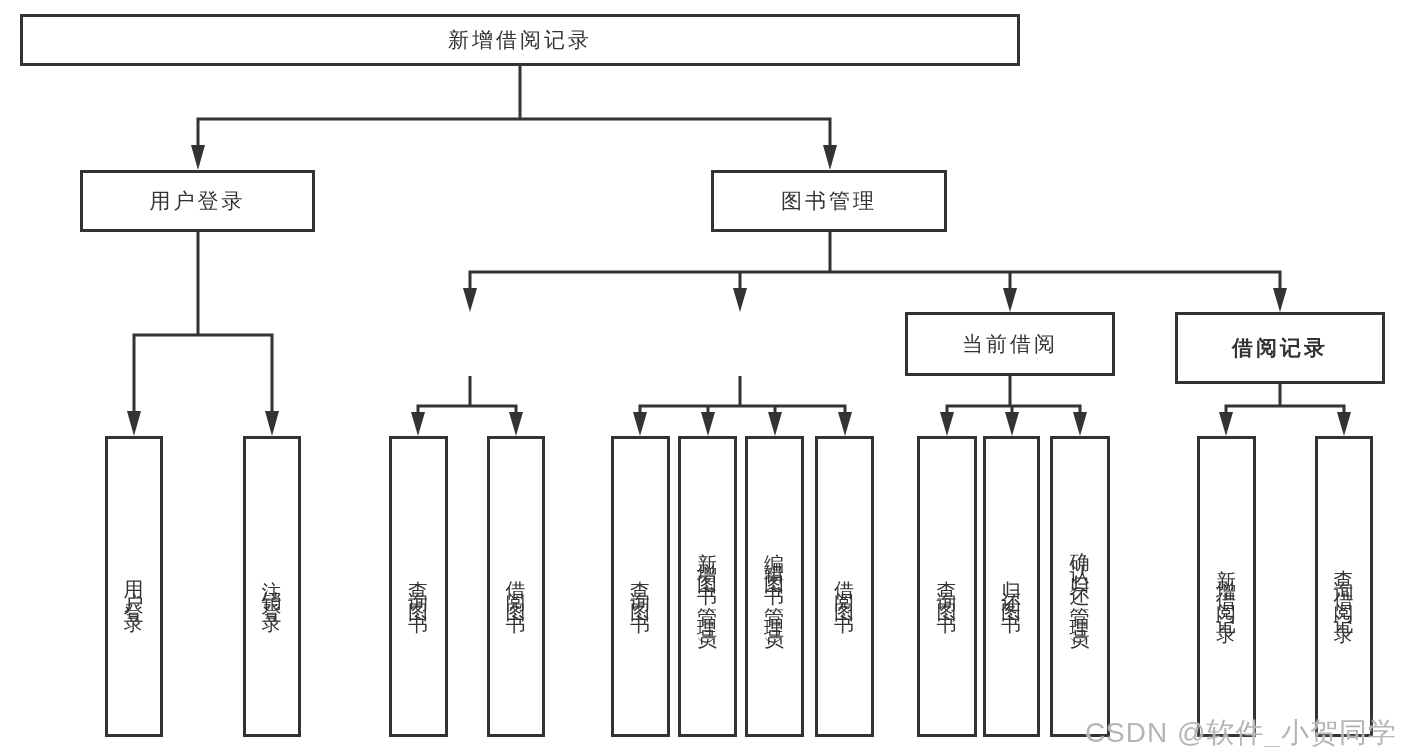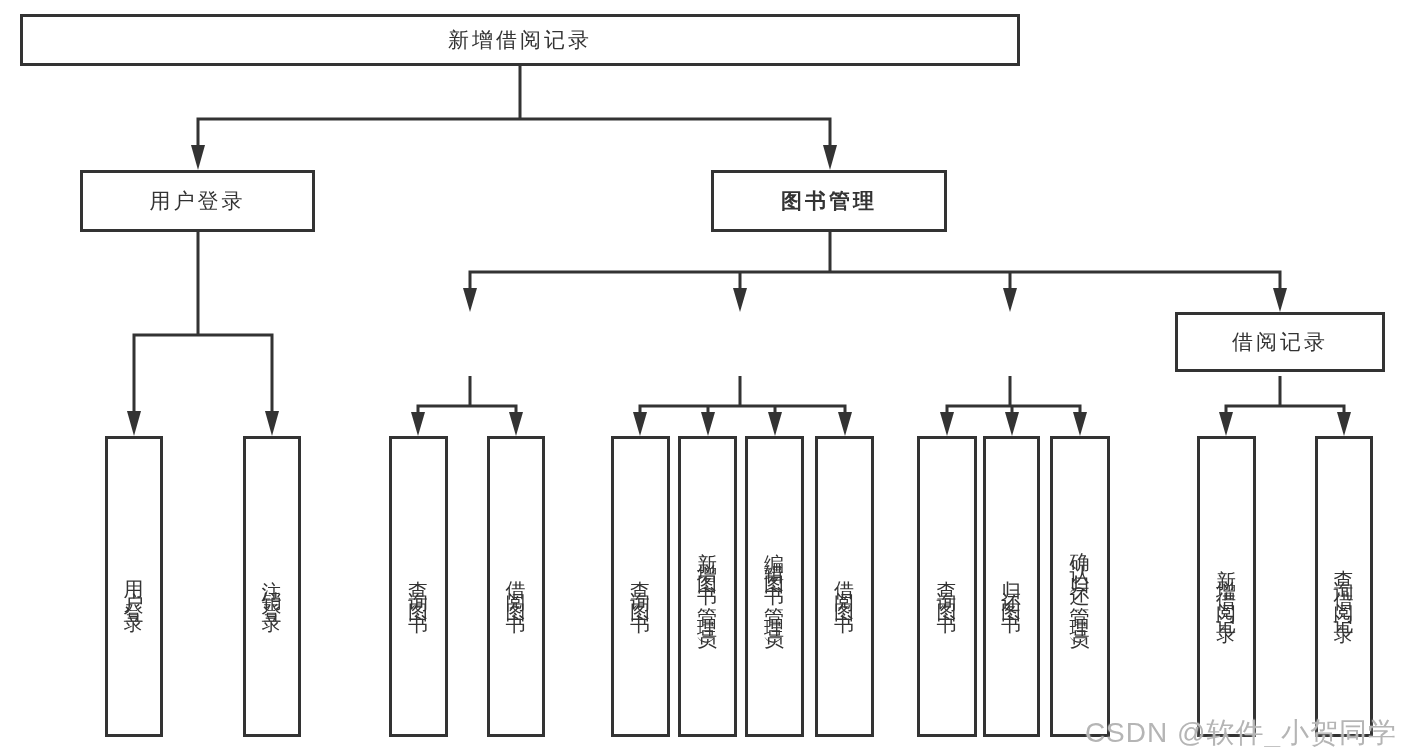--- a/index.html
+++ b/index.html
@@ -111,25 +111,28 @@
     </g>
   </svg>
 
   <div class="node h-node" style="left:20px; top:14px; width:1000px; height:52px;">
     <span>新增借阅记录</span>
   </div>
 
   <div class="node h-node" style="left:80px; top:170px; width:235px; height:62px;">
     <span>用户登录</span>
   </div>
-  <div class="node h-node" style="left:711px; top:170px; width:236px; height:62px;font-weight:bold;">
+  <div class="node h-node" style="left:711px; top:170px; width:236px; height:62px;">
     <span>图书管理</span>
   </div>
 
-  <div class="node h-node" style="left:1175px; top:312px; width:210px; height:60px;">
+  <div class="node h-node" style="left:905px; top:312px; width:210px; height:64px;">
+    <span>当前借阅</span>
+  </div>
+  <div class="node h-node" style="left:1175px; top:312px; width:210px; height:72px;font-weight:bold;">
     <span>借阅记录</span>
   </div>
 
   <div class="node v-node" style="left:105px; top:436px; width:58px; height:301px;">
     <span>用户登录</span>
   </div>
   <div class="node v-node" style="left:243px; top:436px; width:58px; height:301px;">
     <span>注销登录</span>
   </div>
 

